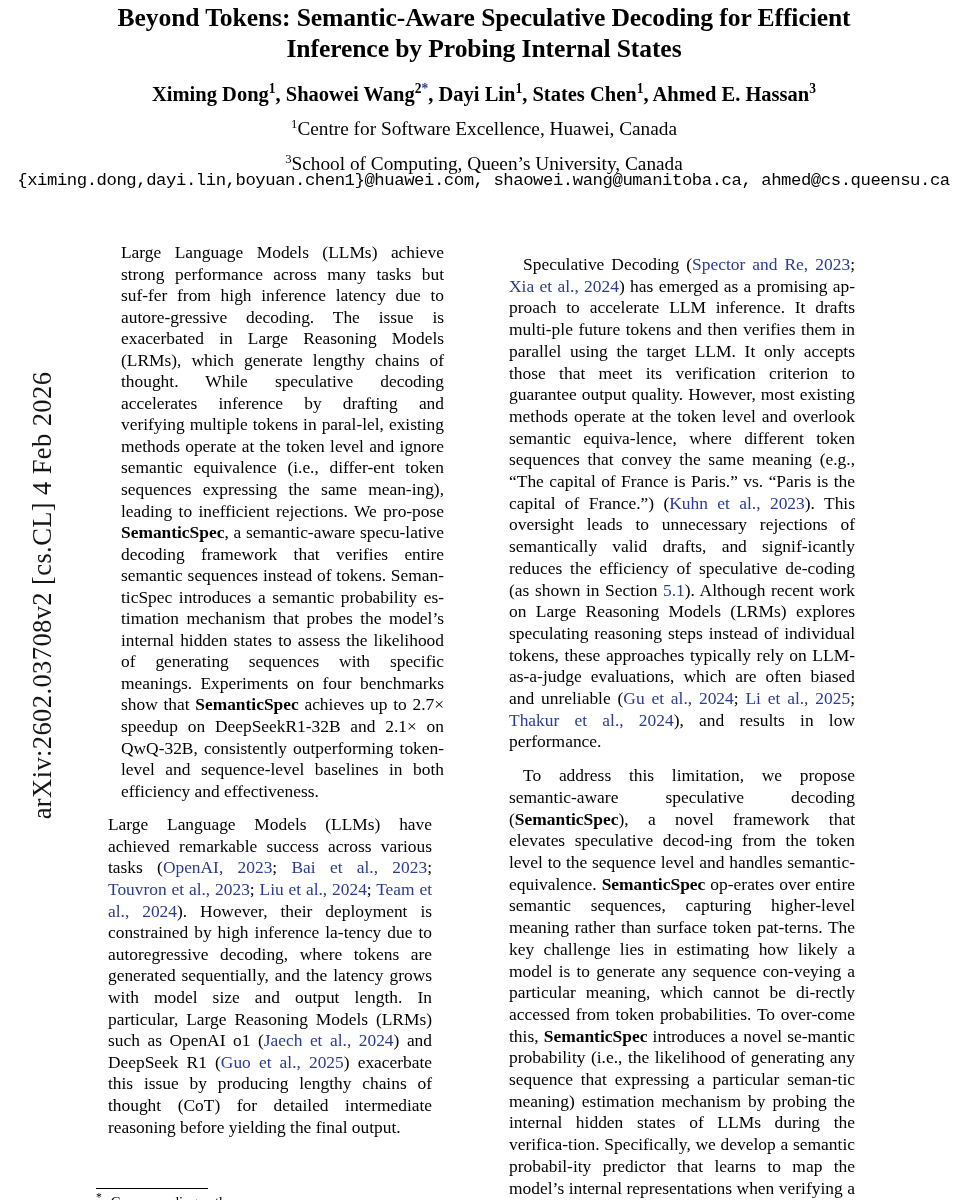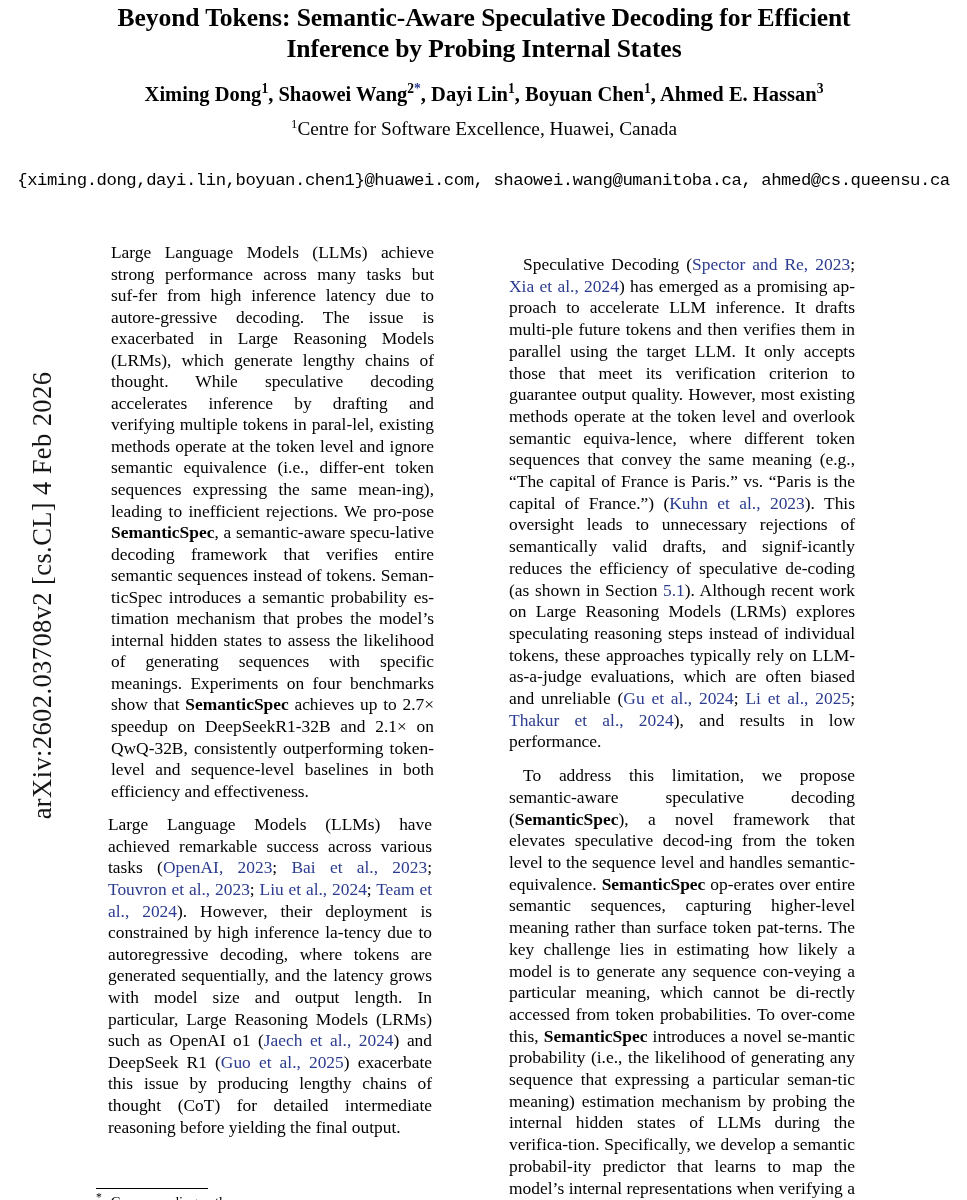--- a/index.html
+++ b/index.html
@@ -100,21 +100,21 @@
   }
 
   #abstract-heading {
     text-align: center;
     font-size: 19.5px;
     font-weight: bold;
     margin: 0 0 14px 0;
   }
 
   #abstract-body {
-    margin-left: 15px;
+    margin-left: 25px;
     width: 323px;
     font-size: 17.4px;
     line-height: 21.55px;
     text-align: justify;
     text-justify: inter-word;
     hyphens: manual;
   }
 
   #section-intro-heading {
     font-size: 19.6px;
@@ -163,24 +163,25 @@
 <body>
 
 <div id="arxiv-stamp">arXiv:2602.03708v2  [cs.CL]  4 Feb 2026</div>
 
 <div id="page">
 
   <div id="title-block">
     <div id="paper-title">Beyond Tokens: Semantic-Aware Speculative Decoding for Efficient Inference by Probing Internal States</div>
 
     <div id="authors-line">
-      <span>Ximing Dong</span><sup>1</sup><span>, </span><span>Shaowei Wang</span><sup>2</sup><sup class="star-link">*</sup><span>, </span><span>Dayi Lin</span><sup>1</sup><span>, </span><span>Boyuan Chen</span><sup>1</sup><span>, </span><span>Ahmed E. Hassan</span><sup>3</sup>
+      <span>Ximing Dong</span><sup>1</sup><span>, </span><span>Shaowei Wang</span><sup>2</sup><sup class="star-link">*</sup><span>, </span><span>Dayi Lin</span><sup>1</sup><span>, </span><span>States Chen</span><sup>1</sup><span>, </span><span>Ahmed E. Hassan</span><sup>3</sup>
     </div>
 
     <div class="affil"><sup>1</sup><span>Centre for Software Excellence, Huawei, Canada</span></div>
+    <div class="affil"><sup>3</sup><span>School of Computing, Queen’s University, Canada</span></div>
   </div>
 
   <div id="emails">{ximing.dong,dayi.lin,boyuan.chen1}@huawei.com, shaowei.wang@umanitoba.ca, ahmed@cs.queensu.ca</div>
 
   <div id="left-column" class="column">
     <div id="abstract-body"><span>Large Language Models (LLMs) achieve strong performance across many tasks but suf-fer from high inference latency due to autore-gressive decoding. The issue is exacerbated in Large Reasoning Models (LRMs), which generate lengthy chains of thought. While speculative decoding accelerates inference by drafting and verifying multiple tokens in paral-lel, existing methods operate at the token level and ignore semantic equivalence (i.e., differ-ent token sequences expressing the same mean-ing), leading to inefficient rejections. We pro-pose </span><span class="bold">SemanticSpec</span><span>, a semantic-aware specu-lative decoding framework that verifies entire semantic sequences instead of tokens. Seman-ticSpec introduces a semantic probability es-timation mechanism that probes the model’s internal hidden states to assess the likelihood of generating sequences with specific meanings. Experiments on four benchmarks show that </span><span class="bold">SemanticSpec</span><span> achieves up to 2.7× speedup on DeepSeekR1-32B and 2.1× on QwQ-32B, consistently outperforming token-level and sequence-level baselines in both efficiency and effectiveness.</span></div>
 
 
     <p class="body-par"><span>Large Language Models (LLMs) have achieved remarkable success across various tasks (</span><span class="cite">OpenAI, 2023</span><span>; </span><span class="cite">Bai et al., 2023</span><span>; </span><span class="cite">Touvron et al., 2023</span><span>; </span><span class="cite">Liu et al., 2024</span><span>; </span><span class="cite">Team et al., 2024</span><span>). However, their deployment is constrained by high inference la-tency due to autoregressive decoding, where tokens are generated sequentially, and the latency grows with model size and output length. In particular, Large Reasoning Models (LRMs) such as OpenAI o1 (</span><span class="cite">Jaech et al., 2024</span><span>) and DeepSeek R1 (</span><span class="cite">Guo et al., 2025</span><span>) exacerbate this issue by producing lengthy chains of thought (CoT) for detailed intermediate reasoning before yielding the final output.</span></p>
   </div>

